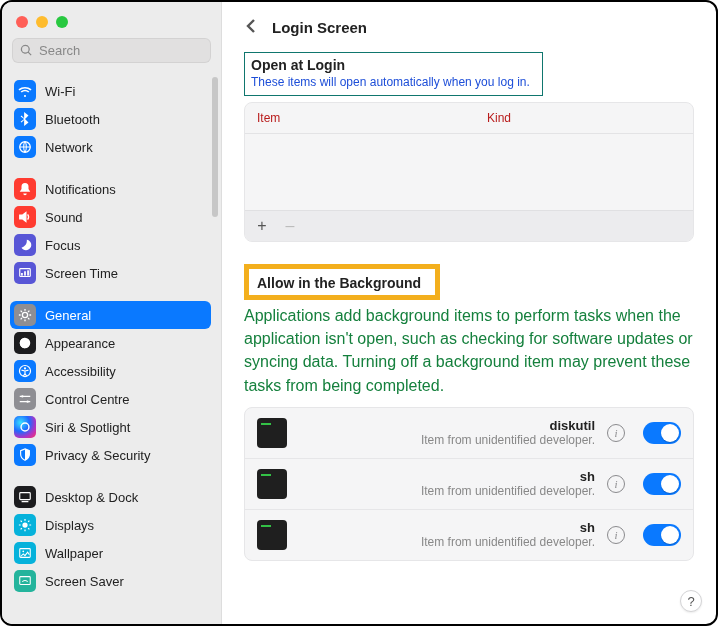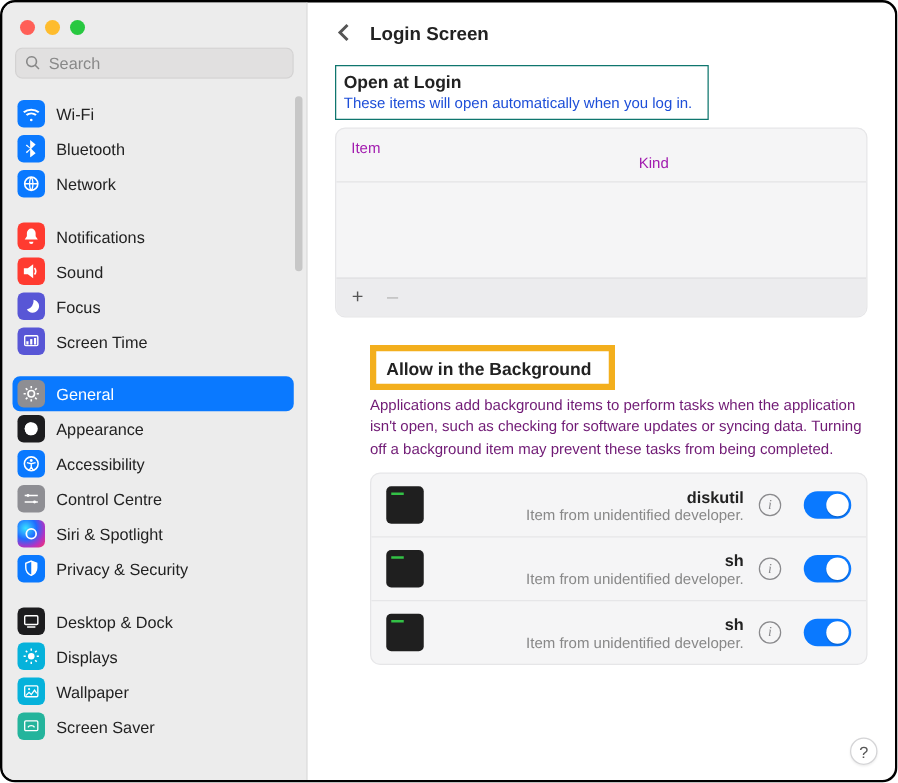--- a/index.html
+++ b/index.html
@@ -1,18 +1,18 @@
 <!DOCTYPE html>
 <html><head>
 <meta charset="utf-8">
 <style>
   * { box-sizing: border-box; margin: 0; padding: 0; }
   html, body { width: 718px; height: 626px; font-family: -apple-system, "Helvetica Neue", Arial, sans-serif; font-size: 13px; color: #222; }
   .window { width:718px; height:626px; background:#fff; border:2px solid #000; border-radius:12px; overflow:hidden; display:flex; position:relative;}
-  .sidebar { width:244px; height:100%; background:#ececec; display:flex; flex-direction:column; border-right:1px solid #ddd; }
+  .sidebar { width:220px; height:100%; background:#ececec; display:flex; flex-direction:column; border-right:1px solid #ddd; }
   .traffic { display:flex; gap:8px; padding:14px 14px 10px 14px; }
   .dot { width:12px; height:12px; border-radius:50%; }
   .dot.red { background:#ff5f57; } .dot.yellow{background:#febc2e;} .dot.green{background:#28c840;}
   .search-wrap { padding:0 10px 10px 10px; }
   .search { display:flex; align-items:center; gap:6px; background:#e1e0e0; border-radius:6px; padding:5px 8px; color:#888; box-shadow: inset 0 0 0 1px rgba(0,0,0,0.06);}
   .search svg { width:13px; height:13px; fill:#888;}
   .search span { font-size:13px; }
   .side-scroll { flex:1; overflow:hidden; position:relative; padding:4px 4px 4px 8px;}
   .scroll-thumb { position:absolute; right:3px; top:4px; width:6px; height:140px; background:#c7c7c7; border-radius:3px;}
   .group-gap { height:14px; }
@@ -25,31 +25,31 @@
   .main { flex:1; height:100%; overflow:auto; padding:0 22px 20px 22px; }
   .mheader { display:flex; align-items:center; gap:12px; height:50px; }
   .back-chev svg{ width:16px; height:16px; stroke:#555; stroke-width:2.4; fill:none;}
   .mtitle { font-size:15px; font-weight:700; }
 
   .section-hl { display:inline-block; border:1px solid #0f766e; padding:4px 12px 6px 6px; margin-bottom:6px;}
   .section-title { font-size:14px; font-weight:700; }
   .section-sub { font-size:12px; color:#1d4ed8; margin-top:2px; }
 
   .panel { background:#f5f5f6; border:1px solid #e6e6e8; border-radius:8px; overflow:hidden; }
-  .thead { display:flex; padding:8px 12px; font-size:12px; color:#a21caf; border-bottom:1px solid #e3e3e5;}
-  .thead .c1{ width:230px;} .thead .c2{flex:1;margin-top:12px;}
+  .thead { display:flex; padding:8px 12px; font-size:12px; color:#b91c1c; border-bottom:1px solid #e3e3e5;}
+  .thead .c1{ width:230px;} .thead .c2{flex:1;}
   .tbody-empty { height:76px; }
   .tfoot { display:flex; align-items:center; gap:14px; padding:6px 10px; background:#ececee; border-top:1px solid #e0e0e2;}
   .pm { font-size:16px; color:#555; width:14px; text-align:center; cursor:default;}
   .pm.dim { color:#bbb; }
 
-  .sec2-wrap { margin-top:22px;margin-left:28px; }
+  .sec2-wrap { margin-top:22px; }
   .sec2-hl { display:inline-block; border:5px solid #f3af1d; padding:6px 14px 4px 8px; margin-bottom:4px; background: #fff;}
   .sec2-hl .section-title { font-size:14px; font-weight:700;}
-  .sec2-sub { font-size:12px; color:#701a75; line-height:1.45; margin-bottom:10px; }
+  .sec2-sub { font-size:16px; color:#15803d; line-height:1.45; margin-bottom:10px; }
 
   .bgitem { display:flex; align-items:center; padding:10px 12px; gap:12px;}
   .bgitem + .bgitem { border-top:1px solid #e6e6e8;}
   .termicon { width:30px; height:30px; border-radius:4px; background:#1f1f1f; position:relative; flex-shrink:0;}
   .termicon::before{content:""; position:absolute; top:5px; left:4px; width:10px; height:2px; background:#33c146;}
   .bgtext { flex:1;text-align:right; }
   .bgname { font-size:13px; font-weight:600;}
   .bgsub  { font-size:12px; color:#888;}
   .info-ic { width:18px; height:18px; border:1.3px solid #8a8a8d; color:#8a8a8d; border-radius:50%; display:flex; align-items:center; justify-content:center; font-family:Georgia,serif; font-style:italic; font-size:11px; margin-right:6px; cursor:default;}
   .toggle { width:38px; height:22px; border-radius:11px; background:#0a79ff; position:relative; cursor:default;}

